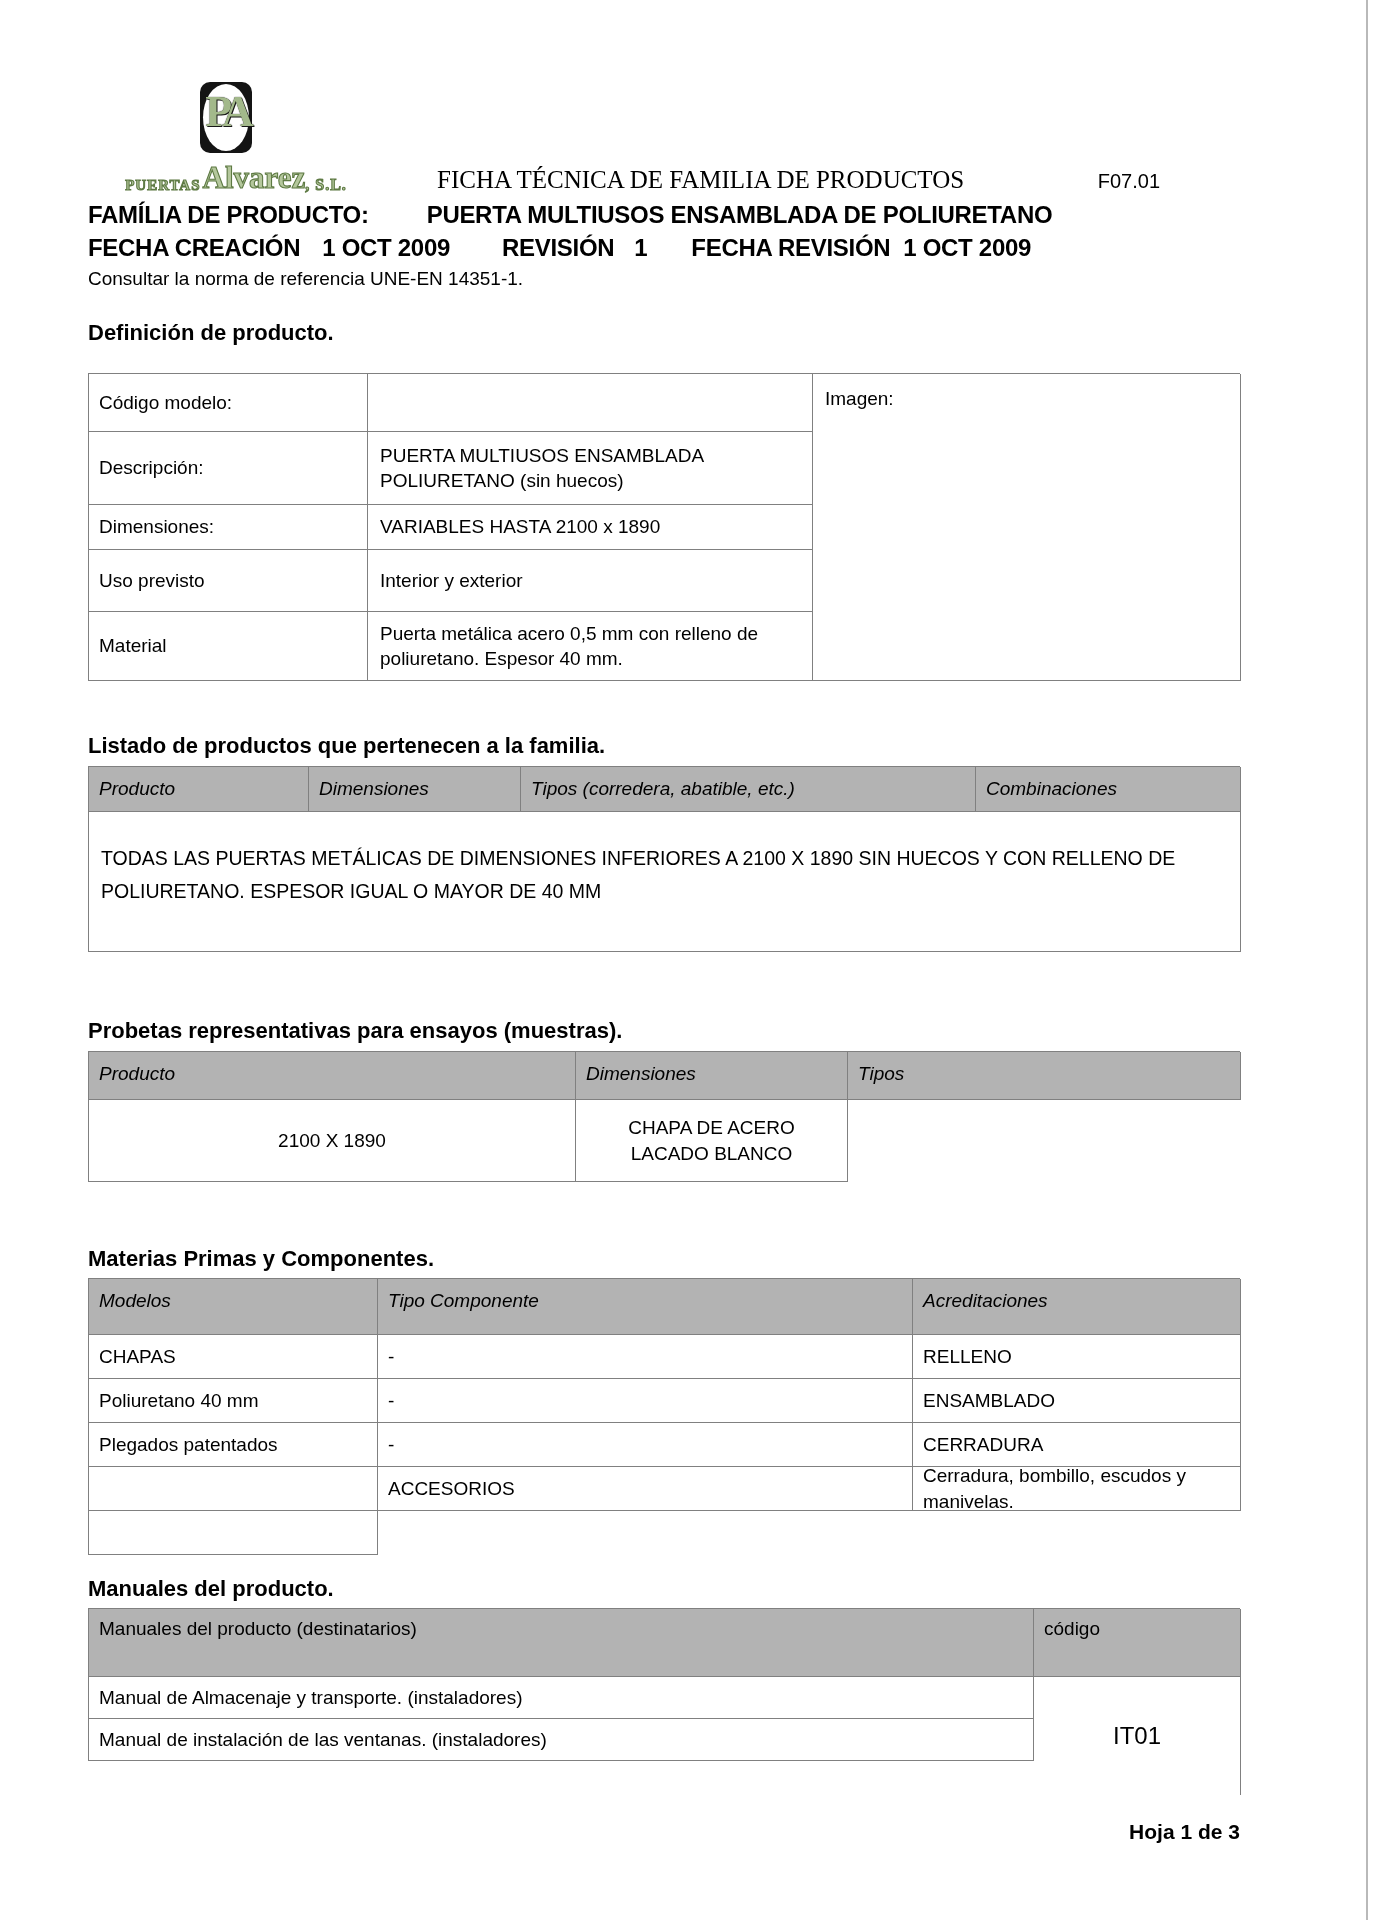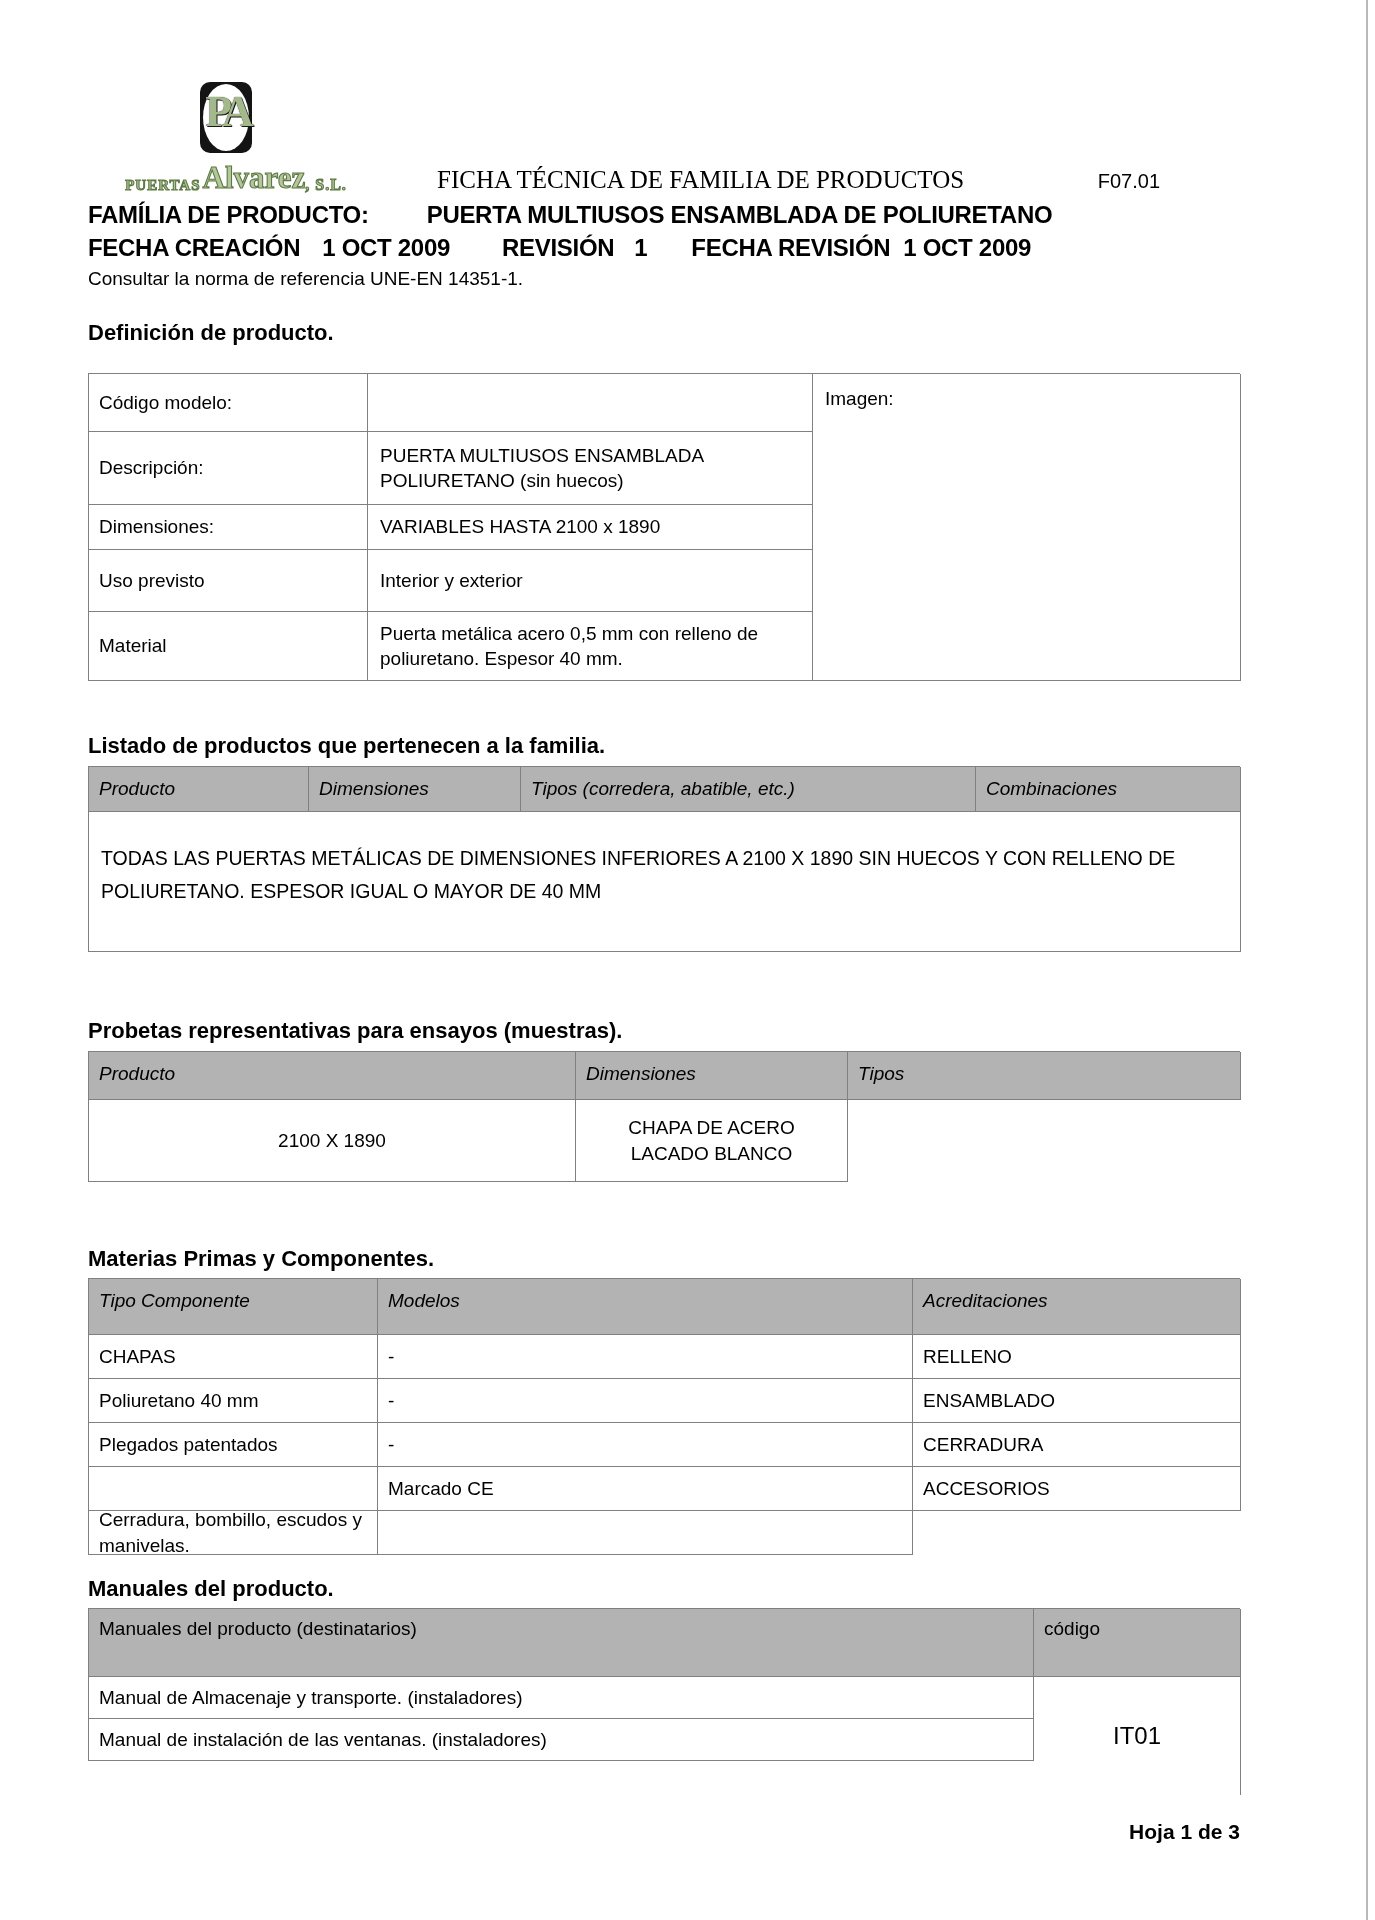--- a/index.html
+++ b/index.html
@@ -137,34 +137,33 @@
   <div class="tbl ptable" style="top:1051px;">
     <div class="th">Producto</div>
     <div class="th">Dimensiones</div>
     <div class="th">Tipos</div>
     <div class="c">2100 X 1890</div>
     <div class="c pad3">CHAPA DE ACERO LACADO BLANCO</div>
   </div>
 
   <div class="sec-h" style="top:1246px;">Materias Primas y Componentes.</div>
   <div class="tbl mtable" style="top:1278px;">
+    <div class="th">Modelos</div>
     <div class="th">Tipo Componente</div>
-    <div class="th">Modelos</div>
     <div class="th">Acreditaciones</div>
     <div>CHAPAS</div>
     <div>-</div>
     <div>RELLENO</div>
     <div>Poliuretano 40 mm</div>
     <div>-</div>
     <div>ENSAMBLADO</div>
     <div>Plegados patentados</div>
     <div>-</div>
     <div>CERRADURA</div>
     <div></div>
-    <div>Marcado CE</div>
     <div>ACCESORIOS</div>
     <div>Cerradura, bombillo, escudos y manivelas.</div>
     <div></div>
   </div>
 
   <div class="sec-h" style="top:1576px;">Manuales del producto.</div>
   <div class="manuales" style="top:1608px;">
     <div class="mh">
       <div>Manuales del producto (destinatarios)</div>
       <div>código</div>

